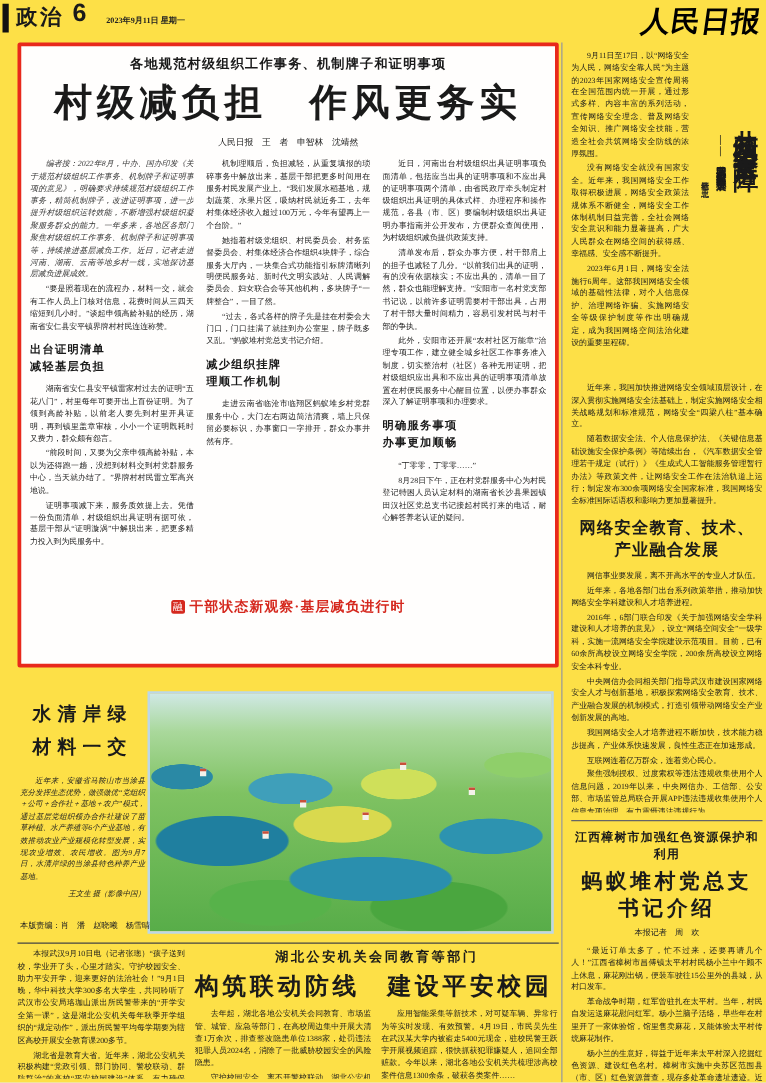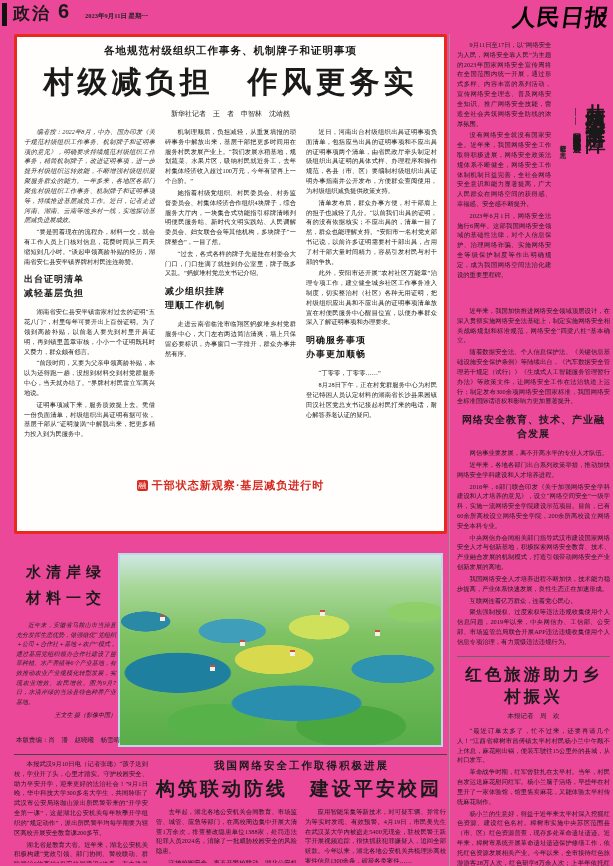--- a/index.html
+++ b/index.html
@@ -1,16 +1,16 @@
 <!DOCTYPE html>
 <html><head>
 <meta charset="utf-8">
 <style>
   html,body{margin:0;padding:0;background:#e9e7e2;}
-  .page{position:relative;width:613px;height:866px;background:#ec4899;overflow:hidden;
+  .page{position:relative;width:613px;height:866px;background:#fde047;overflow:hidden;
         font-family:"Liberation Serif","DejaVu Serif",serif;color:#1a1a1a;
         -webkit-font-smoothing:antialiased;}
   
   .hdr{position:absolute;left:0;top:0;width:613px;height:32px;}
   .sec-bar{position:absolute;left:2px;top:3px;width:5px;height:23px;background:#111;}
   .sec-name{position:absolute;left:13px;top:2px;font-size:17px;font-weight:bold;letter-spacing:2px;}
   .sec-num{position:absolute;left:58px;top:0;font-size:20px;font-weight:bold;font-family:"Liberation Sans",sans-serif;}
   .hdr-date{position:absolute;left:85px;top:12px;font-size:6.5px;font-weight:bold;color:#222;}
   .masthead{position:absolute;right:4px;top:2px;font-size:23px;font-weight:bold;
             transform:skewX(-8deg);letter-spacing:1px;color:#000;}
@@ -69,21 +69,21 @@
              border-left:1px solid #999;padding:2px 3px 0 7px;overflow:hidden;}
   .net-top{display:flex;height:266px;overflow:hidden;}
   .net-text{width:95px;overflow:hidden;margin-top:4px;}
   .net-sub1{font-weight:bold;font-size:8.5px;line-height:1.5;margin:6px 0;text-align:left;
             font-family:"Liberation Sans",sans-serif;}
   .net-hl{writing-mode:vertical-rl;height:266px;width:58px;margin-left:1px;}
   .net-title{font-size:20px;font-weight:900;letter-spacing:4px;margin-top:52px;margin-left:2px;}
   .net-subtitle{font-size:8px;font-weight:bold;margin-top:72px;margin-left:3px;letter-spacing:1px;}
   .net-byline{font-size:6.5px;margin-top:104px;margin-left:3px;color:#222;}
   .net-full{margin-top:4px;height:344px;overflow:hidden;}
-  .wide-sub{font-weight:bold;font-size:10px;text-align:center;letter-spacing:1px;margin:7px 0;
+  .wide-sub{font-weight:bold;font-size:13px;text-align:center;letter-spacing:1px;margin:7px 0;
             font-family:"Liberation Sans",sans-serif;}
   .hr2{height:1px;background:#666;margin:6px 0 7px 0;}
   .t-kicker{text-align:center;font-size:9.5px;font-weight:bold;letter-spacing:1px;margin-top:3px;}
   .t-headline{text-align:center;font-size:16.5px;font-weight:900;letter-spacing:3px;margin-top:4px;}
   .t-byline{text-align:center;font-size:6.5px;margin-top:4px;color:#222;}
   .t-body{margin-top:5px;height:150px;overflow:hidden;}
 </style>
 </head>
 <body>
 
@@ -93,21 +93,21 @@
     <div class="sec-bar"></div>
     <span class="sec-name">政治</span>
     <span class="sec-num">6</span>
     <span class="hdr-date">2023年9月11日  星期一</span>
     <span class="masthead">人民日报</span>
   </div>
 
   <div class="main-box">
     <div class="kicker">各地规范村级组织工作事务、机制牌子和证明事项</div>
     <div class="headline">村级减负担　作风更务实</div>
-    <div class="byline">新华社记者　王　者　申智林　沈靖然</div>
+    <div class="byline">人民日报　王　者　申智林　沈靖然</div>
     <div class="cols">
       <div class="col bodytext">
         <div class="note">
           <p>编者按：2022年8月，中办、国办印发《关于规范村级组织工作事务、机制牌子和证明事项的意见》，明确要求持续规范村级组织工作事务，精简机制牌子，改进证明事项，进一步提升村级组织运转效能，不断增强村级组织凝聚服务群众的能力。一年多来，各地区各部门聚焦村级组织工作事务、机制牌子和证明事项等，持续推进基层减负工作。近日，记者走进河南、湖南、云南等地乡村一线，实地探访基层减负进展成效。</p>
         </div>
         <p>“要是照着现在的流程办，材料一交，就会有工作人员上门核对信息，花费时间从三四天缩短到几小时。”谈起申领高龄补贴的经历，湖南省安仁县安平镇界牌村村民连连称赞。</p>
         <div class="subhead">
           <div>出台证明清单</div>
           <div>减轻基层负担</div>
         </div>
@@ -164,21 +164,21 @@
 
   <div class="editors">本版责编：肖　潘　赵晓曦　杨雪晴</div>
   <div class="rule-left"></div>
 
   <div class="campus">
     <div class="c-col0 bodytext">
       <p>本报武汉9月10日电（记者张璁）“孩子送到校，学业开了头，心里才踏实。守护校园安全、助力平安开学，迎来更好的法治社会！”9月1日晚，华中科技大学300多名大学生，共同聆听了武汉市公安局珞珈山派出所民警带来的“开学安全第一课”，这是湖北公安机关每年秋季开学组织的“规定动作”，派出所民警平均每学期要为辖区高校开展安全教育课200多节。</p>
       <p>湖北省是教育大省。近年来，湖北公安机关积极构建“党政引领、部门协同、警校联动、群防群治”的高校“平安校园建设”体系，有力确保全省高校持续平安稳定。</p>
     </div>
     <div class="c-main">
-      <div class="c-kicker">我国网络安全工作取得积极进展</div>
+      <div class="c-kicker">湖北公安机关会同教育等部门</div>
       <div class="c-headline">构筑联动防线　建设平安校园</div>
       <div class="c-cols">
         <div class="c-col bodytext">
           <p>去年起，湖北各地公安机关会同教育、市场监管、城管、应急等部门，在高校周边集中开展大清查1万余次，排查整改隐患单位1388家，处罚违法犯罪人员2024名，消除了一批威胁校园安全的风险隐患。</p>
           <p>守护校园安全，离不开警校联动。湖北公安机关推进公安和高校的防范联勤共建……</p>
         </div>
         <div class="c-col bodytext">
           <p>应用智能采集等新技术，对可疑车辆、异常行为等实时发现、有效预警。4月19日，市民吴先生在武汉某大学内被盗走5400元现金，驻校民警王跃宇开展视频追踪，很快抓获犯罪嫌疑人，追回全部赃款。今年以来，湖北各地公安机关共梳理涉高校案件信息1300余条，破获各类案件……</p>
         </div>
       </div>
@@ -211,21 +211,22 @@
         <p>我国网络安全人才培养进程不断加快，技术能力稳步提高，产业体系快速发展，良性生态正在加速形成。</p>
         <p>互联网连着亿万群众，连着党心民心。</p>
         <p>聚焦强制授权、过度索权等违法违规收集使用个人信息问题，2019年以来，中央网信办、工信部、公安部、市场监管总局联合开展APP违法违规收集使用个人信息专项治理，有力震慑违法违规行为。</p>
 
       </div>
     </div>
 
     <div class="hr2"></div>
 
     <div>
-      <div class="t-headline">红色旅游助力乡村振兴</div>
+      <div class="t-kicker">江西樟树市加强红色资源保护和利用</div>
+      <div class="t-headline">蚂蚁堆村党总支书记介绍</div>
       <div class="t-byline">本报记者　周　欢</div>
       <div class="t-body bodytext">
         <p>“最近订单太多了，忙不过来，还要再请几个人！”江西省樟树市昌傅镇太平村村民杨小兰中午顾不上休息，麻花刚出锅，便装车驶往15公里外的县城，从村口发车。</p>
         <p>革命战争时期，红军曾驻扎在太平村。当年，村民自发运送麻花慰问红军。杨小兰脑子活络，早些年在村里开了一家体验馆，馆里售卖麻花，又能体验太平村传统麻花制作。</p>
         <p>杨小兰的生意好，得益于近年来太平村深入挖掘红色资源、建设红色名村。樟树市实施中央苏区范围县（市、区）红色资源普查，现存多处革命遗址遗迹。近年来，樟树市系统开展革命遗址遗迹保护修缮工作，依托红色资源发展相关产业。今年以来，全市接待红色旅游游客28万人次，红色研学8万余人次；上半年依托红色资源发展相关行业营收超600万元。</p>
 
       </div>
     </div>
 
   </div>

